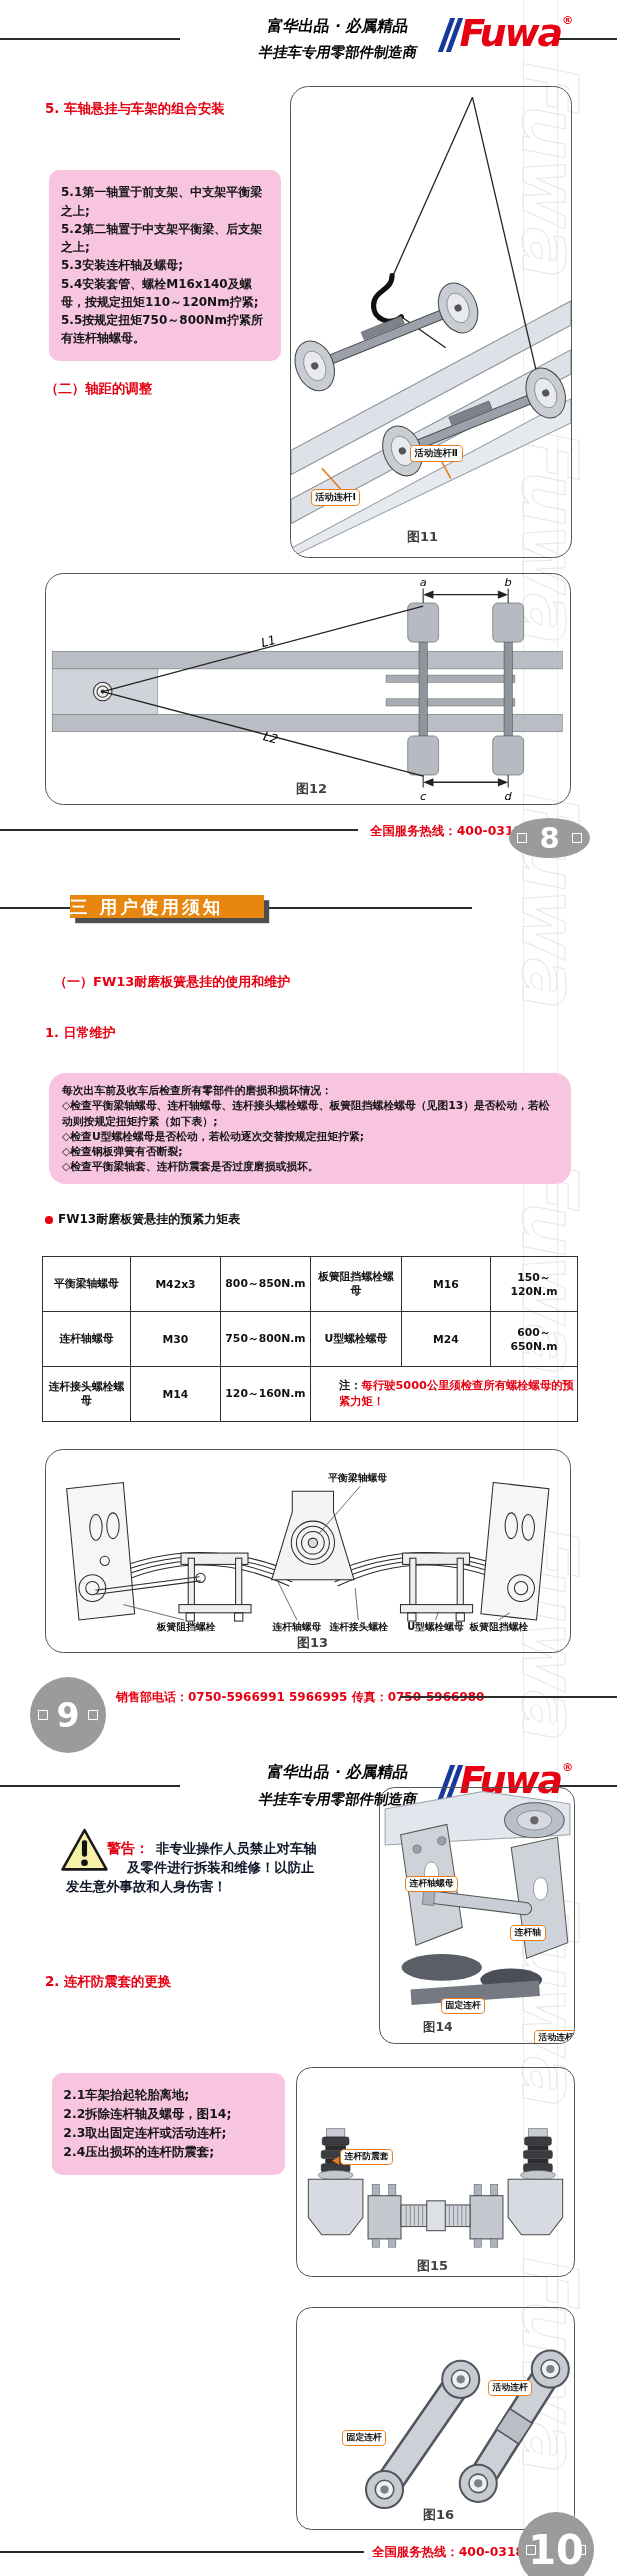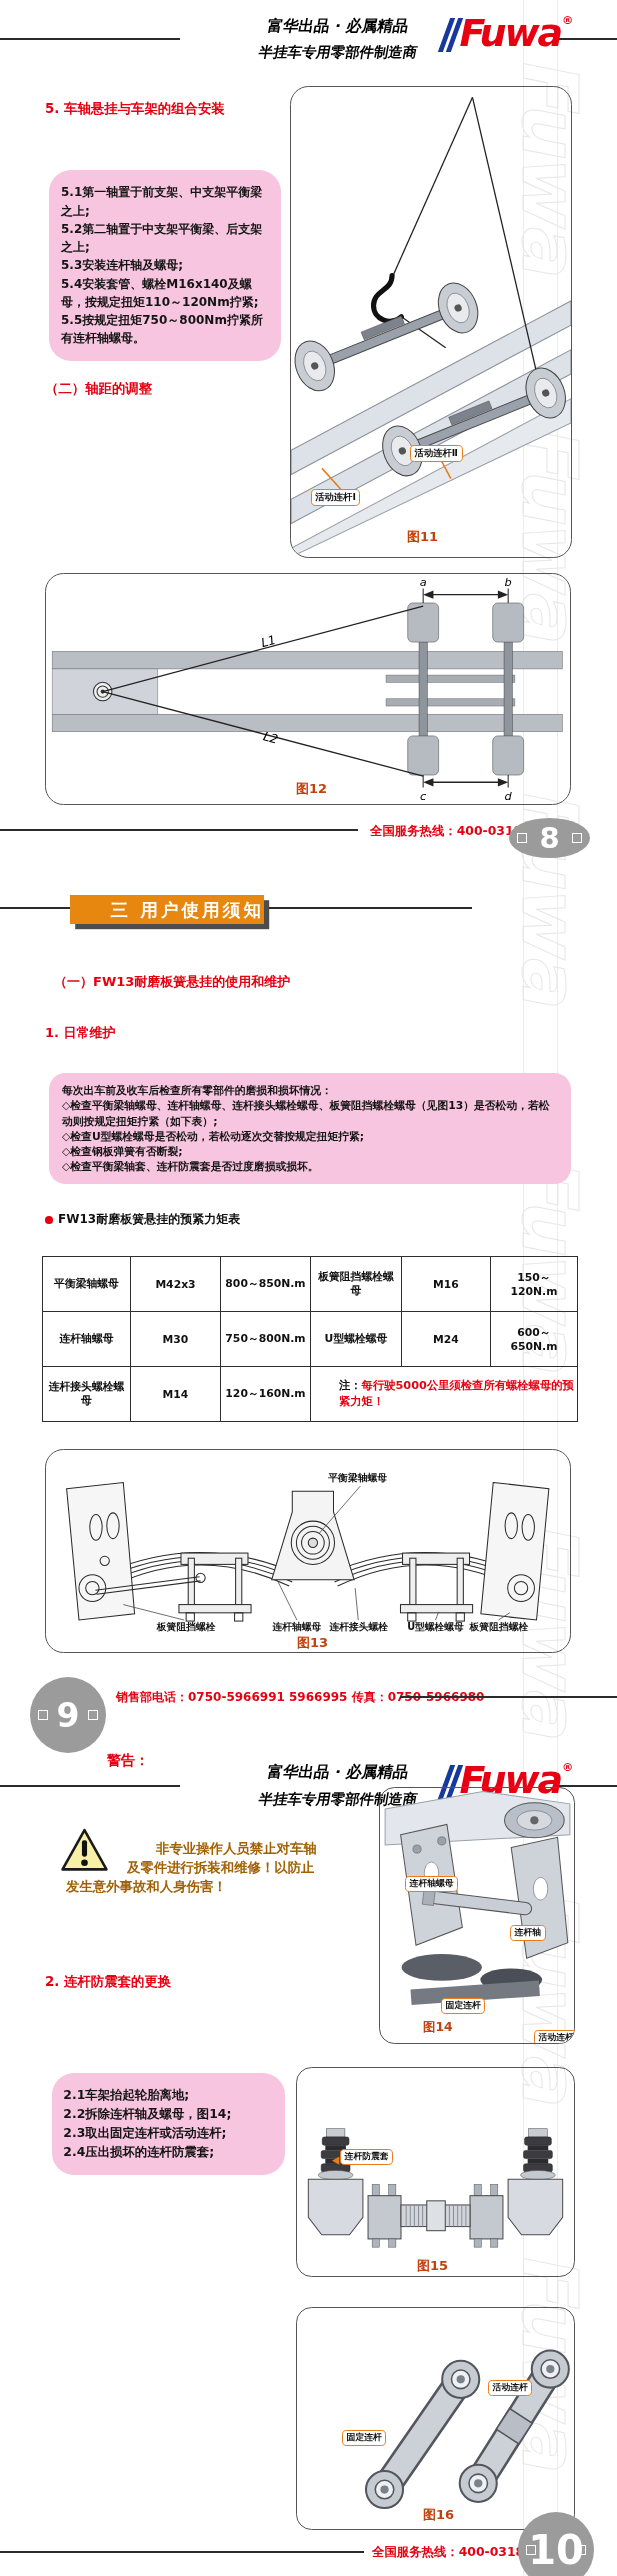--- a/index.html
+++ b/index.html
@@ -16,43 +16,43 @@
   .thickline{position:absolute;height:2.1px;background:#2b2b2b;}
   .slogan{position:absolute;left:222px;width:232px;text-align:center;font-weight:700;
           transform:skewX(-10deg);color:#000;}
   .slogan.s1{font-size:15.5px;}
   .slogan.s2{font-size:14.4px;}
   .fuwa-logo{position:absolute;display:flex;align-items:flex-start;}
   .stripe{display:inline-block;width:4.6px;height:34px;background:#16399b;transform:skewX(-20deg);margin-right:3.1px;margin-top:4.1px;}
   .fuwa-text{font-size:38px;font-weight:900;font-style:italic;color:#e60012;letter-spacing:-2.1px;line-height:1;}
   .fuwa-reg{font-size:11.3px;color:#e60012;font-weight:bold;margin-left:1px;}
   .red-h{position:absolute;color:#e60012;font-weight:700;white-space:nowrap;}
-  .pink-box{position:absolute;background:#f8c5e0;border-radius:22px;color:#141414;
+  .pink-box{position:absolute;background:#f8c5e0;border-radius:10px;color:#141414;
             font-weight:700;}
   .lines{white-space:pre-line;}
   .fig-box{position:absolute;border:1px solid #555;border-radius:18.5px;overflow:hidden;background:transparent;}
-  .fig-caption{position:absolute;font-size:13px;font-weight:700;color:#c2410c;white-space:nowrap;}
+  .fig-caption{position:absolute;font-size:13px;font-weight:700;color:#404040;white-space:nowrap;}
   .callout{position:absolute;background:#fff;border:1.5px solid #e87b1a;border-radius:4.6px;
            font-size:8.8px;font-weight:700;color:#111;padding:1px 3.6px;white-space:nowrap;z-index:3;}
   .badge{position:absolute;background:#9b9b9b;display:flex;align-items:center;justify-content:center;z-index:2;}
   .badge .num{color:#fff;font-weight:700;}
   .badge .sq{position:absolute;width:7.7px;height:7.7px;border:1.5px solid #fff;top:50%;margin-top:-5.2px;}
   .badge .sq.l{left:8.2px;} .badge .sq.r{right:8.2px;}
   .footer-red{position:absolute;color:#e60012;font-weight:700;font-size:12.4px;white-space:nowrap;}
-  .chapter-box{position:absolute;left:70px;top:895px;width:194px;height:29px;background:#e8870f;
-               box-shadow:5.2px 5.2px 0 #4d4d4d;display:flex;align-items:center;justify-content:flex-end;z-index:2;}
+  .chapter-box{position:absolute;left:70px;top:895px;width:194px;height:23px;background:#e8870f;
+               box-shadow:5.2px 5.2px 0 #4d4d4d;display:flex;align-items:center;justify-content:flex-start;z-index:2;}
   .chapter-box .t{color:#fff;font-size:17.5px;font-weight:700;letter-spacing:3.1px;white-space:nowrap;}
   .bullet-dot{position:absolute;width:7.7px;height:7.7px;border-radius:50%;background:#e60012;}
   .torque-title{position:absolute;font-size:12px;font-weight:700;color:#111;white-space:nowrap;}
   table.torque{position:absolute;left:42px;top:1256px;border-collapse:collapse;table-layout:fixed;z-index:1;}
   table.torque td{border:1.5px solid #2e2e2e;text-align:center;vertical-align:middle;
                   font-size:10.8px;font-weight:600;color:#111;height:52px;padding:1px 3.1px;background:transparent;}
   table.torque td.note{text-align:left;padding-left:28px;font-size:11.3px;line-height:1.45;}
   .note-red{color:#e60012;font-weight:700;}
-  .warn-line{position:absolute;font-size:13.4px;font-weight:700;color:#a16207;white-space:nowrap;}
+  .warn-line{position:absolute;font-size:13.4px;font-weight:700;color:#0f172a;white-space:nowrap;}
   .warn-label{position:absolute;font-size:14px;font-weight:700;color:#e60012;white-space:nowrap;}
   .fig-label{font-size:19px;font-weight:600;fill:#111;}
   svg text{font-family:"DejaVu Sans",sans-serif;}
 </style>
 </head>
 <body>
 
 <div class="doc">
 
   <div class="wm">
@@ -305,21 +305,21 @@
     <span class="stripe"></span>
     <span class="fuwa-text">Fuwa</span>
     <span class="fuwa-reg">®</span>
   </div>
 
   <svg style="position:absolute;left:60px;top:1827px" width="49" height="46" viewBox="0 0 96 90">
     <polygon points="48,6 91,83 5,83" fill="#f7f1a8" stroke="#1a1a1a" stroke-width="5" stroke-linejoin="round"></polygon>
     <rect x="43" y="26" width="10" height="32" rx="4" fill="#111"></rect>
     <circle cx="48" cy="70" r="6.5" fill="#111"></circle>
   </svg>
-  <div class="warn-label" style="left:107px;top:1752px">警告：</div>
+  <div class="warn-label" style="left:107px;top:1840px">警告：</div>
   <div class="warn-line" style="left:156px;top:1840px">非专业操作人员禁止对车轴</div>
   <div class="warn-line" style="left:127px;top:1859px">及零件进行拆装和维修！以防止</div>
   <div class="warn-line" style="left:66px;top:1878px">发生意外事故和人身伤害！</div>
 
   <div class="red-h" style="left:45px;top:1973px;font-size:13.4px">2. 连杆防震套的更换</div>
 
   <div class="fig-box" style="left:379px;top:1787px;width:194px;height:255px;border-radius:15.5px">
     <svg width="194" height="255" viewBox="0 0 377 494">
       <polygon points="10,40 200,6 369,30 369,90 10,110" fill="#e3e6ec" stroke="#98a0a8" stroke-width="2"></polygon>
       <ellipse cx="300" cy="62" rx="58" ry="34" fill="#b9bfc8" stroke="#555" stroke-width="2"></ellipse>

